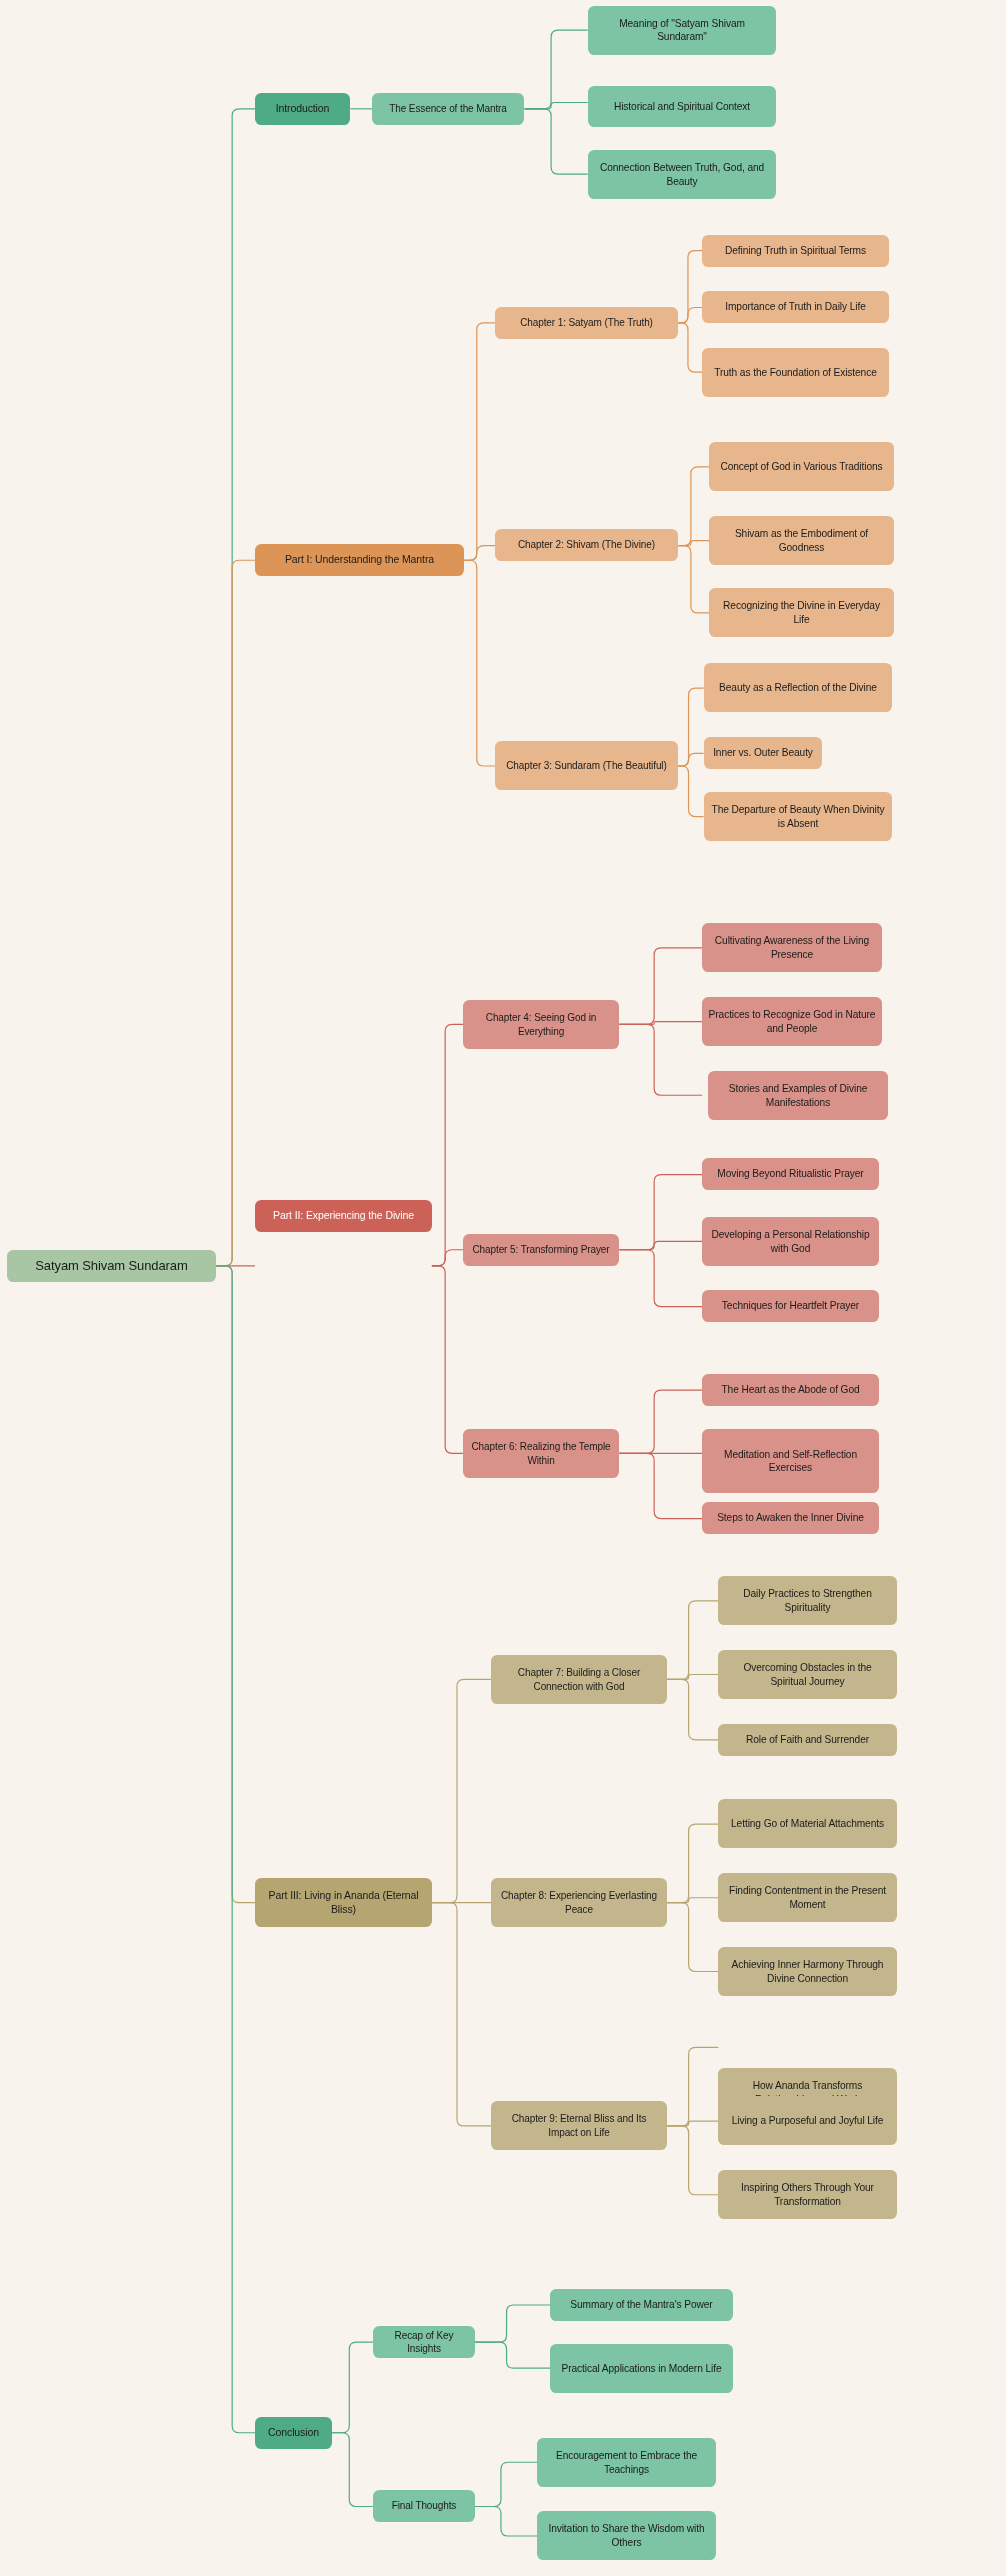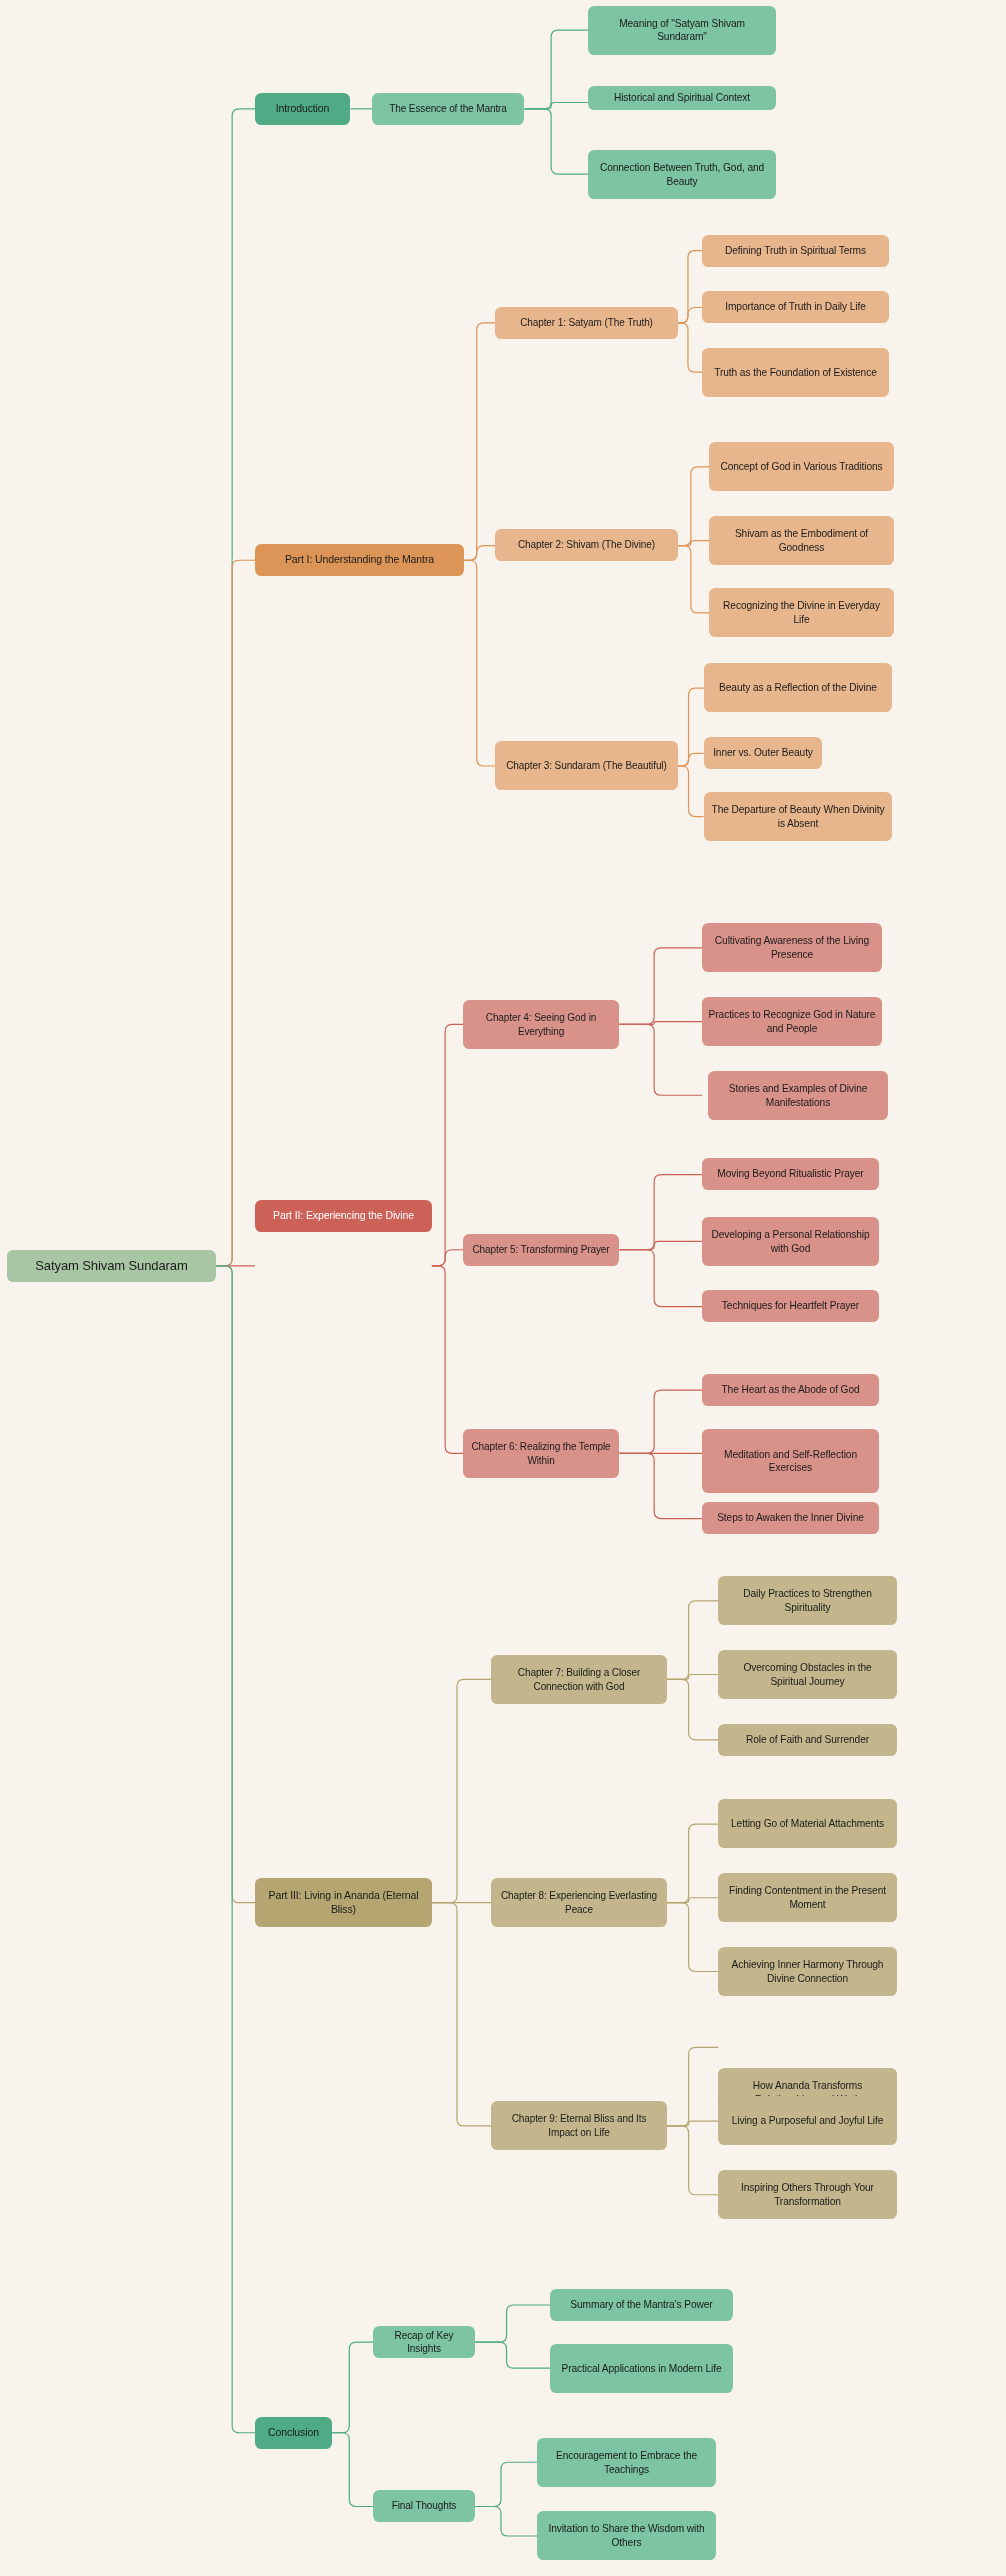--- a/index.html
+++ b/index.html
@@ -92,21 +92,21 @@
     </div>
     <div class="node lvl1" style="left: 255px; top: 93px; width: 95px; height: 32px; background: rgb(79, 171, 133);">
       <span>Introduction</span>
     </div>
     <div class="node lvl2" style="left: 372px; top: 93px; width: 152px; height: 32px; background: rgb(124, 196, 164);">
       <span>The Essence of the Mantra</span>
     </div>
     <div class="node lvl3" style="left: 588px; top: 5.6px; width: 188px; height: 49px; background: rgb(124, 196, 164);">
       <span>Meaning of "Satyam Shivam Sundaram"</span>
     </div>
-    <div class="node lvl3" style="left: 588px; top: 86px; width: 188px; height: 24px; background: rgb(124, 196, 164);">
+    <div class="node lvl3" style="left: 588px; top: 86px; width: 188px; height: 41px; background: rgb(124, 196, 164);">
       <span>Historical and Spiritual Context</span>
     </div>
     <div class="node lvl3" style="left: 588px; top: 150px; width: 188px; height: 49px; background: rgb(124, 196, 164);">
       <span>Connection Between Truth, God, and Beauty</span>
     </div>
     <div class="node lvl1" style="left: 255px; top: 544px; width: 209px; height: 32px; background: rgb(221, 149, 87);">
       <span>Part I: Understanding the Mantra</span>
     </div>
     <div class="node lvl2" style="left: 495px; top: 307px; width: 183px; height: 32px; background: rgb(232, 182, 140);">
       <span>Chapter 1: Satyam (The Truth)</span>

